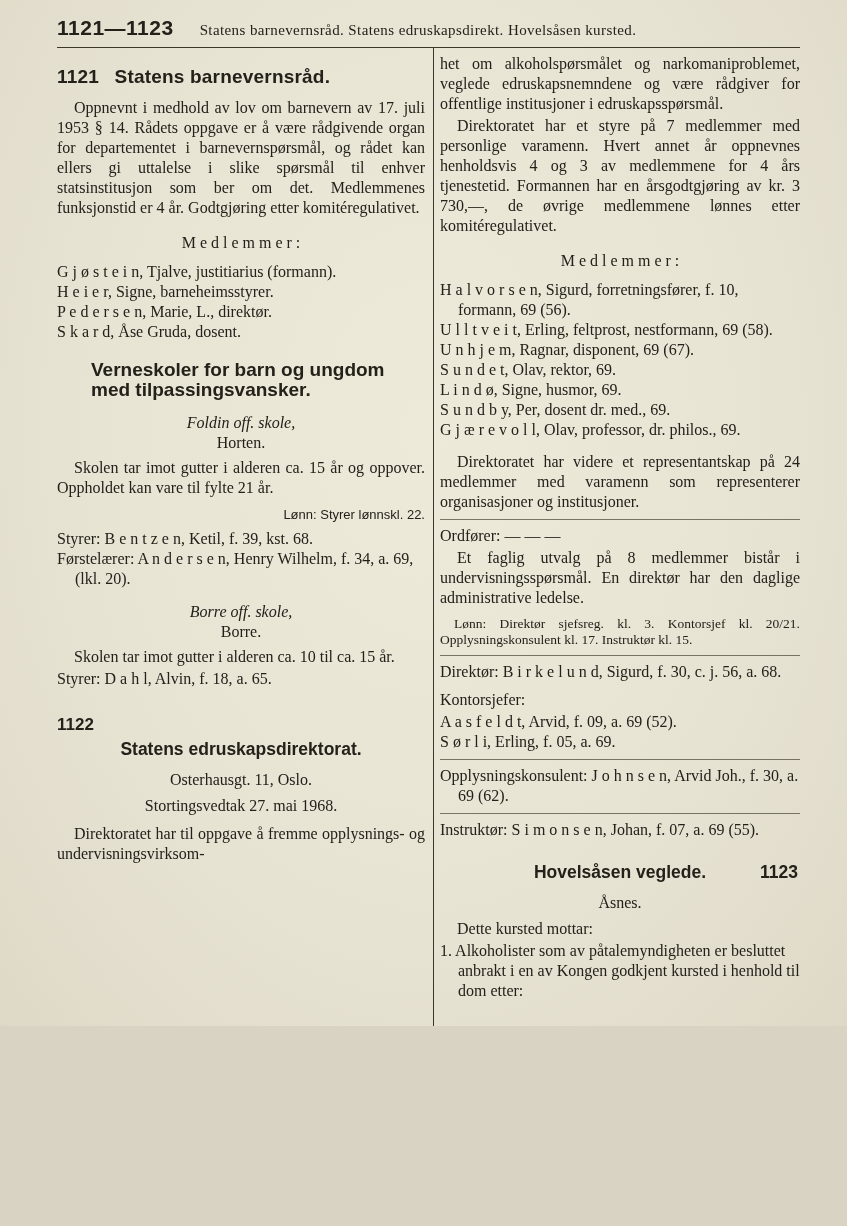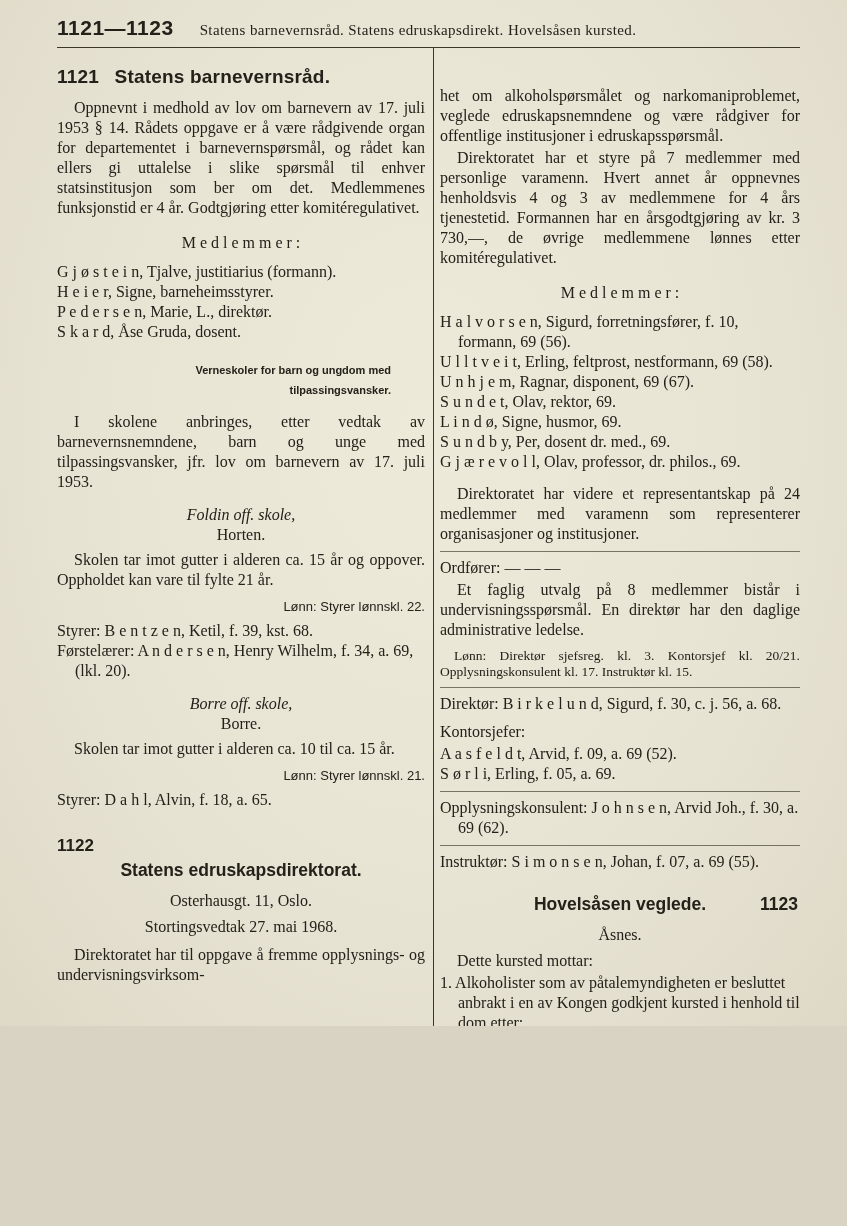--- a/index.html
+++ b/index.html
@@ -44,21 +44,21 @@
     margin: 0 0 0 0;
   }
   
   .columns {
     display: flex;
     align-items: stretch;
     min-height: 1088px;
   }
   .col { box-sizing: border-box; }
   .col-left  { width: 368px; padding-top: 8px; }
-  .col-right { width: 360px; padding-top: 6px; margin-top: 32px; }
+  .col-right { width: 360px; padding-top: 6px; }
   .col-divider {
     width: 0;
     border-left: 1.6px solid #3b372b;
     margin: 0 6px 0 8px;
     align-self: stretch;
   }
   
   .body {
     font-size: 16px;
     line-height: 20px;
@@ -82,23 +82,23 @@
     font-family: "Liberation Sans", "DejaVu Sans", sans-serif;
     font-weight: 700;
     font-size: 19px;
     margin: 10px 0 10px 0;
     letter-spacing: 0.2px;
   }
   .entry-heading .num { margin-right: 10px; }
   .sub-heading {
     font-family: "Liberation Sans", "DejaVu Sans", sans-serif;
     font-weight: 700;
-    font-size: 11px;
+    font-size: 19px;
     line-height: 20px;
-    text-align: right;
+    text-align: left;
     max-width: 300px;
     margin: 18px auto 12px auto;
   }
   .school-name {
     font-style: italic;
     text-align: center;
     font-size: 16px;
     margin: 14px 0 2px 0;
   }
   .school-place {
@@ -181,33 +181,31 @@
 
         <p class="body indent">Oppnevnt i medhold av lov om barnevern av 17. juli 1953 § 14. Rådets oppgave er å være rådgivende organ for departementet i barnevernspørsmål, og rådet kan ellers gi uttalelse i slike spørsmål til enhver statsinstitusjon som ber om det. Medlemmenes funksjonstid er 4 år. Godtgjøring etter komitéregulativet.</p>
 
         <p class="members-heading">M e d l e m m e r :</p>
         <p class="member">G j ø s t e i n,  Tjalve, justitiarius (formann).</p>
         <p class="member">H e i e r,  Signe, barneheimsstyrer.</p>
         <p class="member">P e d e r s e n,  Marie, L., direktør.</p>
         <p class="member">S k a r d,  Åse Gruda, dosent.</p>
 
         <h3 class="sub-heading">Verneskoler for barn og ungdom med tilpassingsvansker.</h3>
-        <p class="body indent">I skolene anbringes, etter vedtak av barnevernsnemndene, barn og unge med tilpassingsvansker, jfr. lov om barnevern av 17. juli 1953.</p>
 
         <p class="school-name">Foldin off. skole,</p>
         <p class="school-place">Horten.</p>
         <p class="body indent">Skolen tar imot gutter i alderen ca. 15 år og oppover. Oppholdet kan vare til fylte 21 år.</p>
         <p class="salary-center">Lønn: Styrer lønnskl. 22.</p>
         <p class="member">Styrer: B e n t z e n,  Ketil, f. 39, kst. 68.</p>
         <p class="member">Førstelærer: A n d e r s e n,  Henry Wilhelm, f. 34, a. 69, (lkl. 20).</p>
 
         <p class="school-name">Borre off. skole,</p>
         <p class="school-place">Borre.</p>
         <p class="body indent">Skolen tar imot gutter i alderen ca. 10 til ca. 15 år.</p>
-        <p class="salary-center">Lønn: Styrer lønnskl. 21.</p>
         <p class="member">Styrer: D a h l,  Alvin, f. 18, a. 65.</p>
 
         <h2 class="entry-number-line">1122</h2>
         <h3 class="entry-title-centered">Statens edruskapsdirektorat.</h3>
         <p class="centered">Osterhausgt. 11, Oslo.</p>
         <p class="centered">Stortingsvedtak 27. mai 1968.</p>
         <p class="body indent gap-sm">Direktoratet har til oppgave å fremme opplysnings- og undervisningsvirksom-</p>
 
       </section>
 

